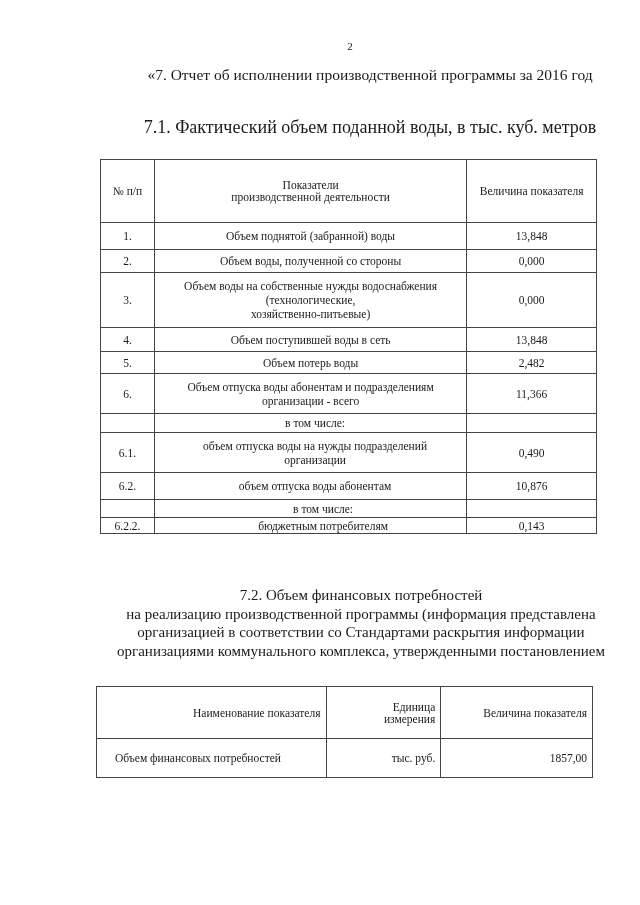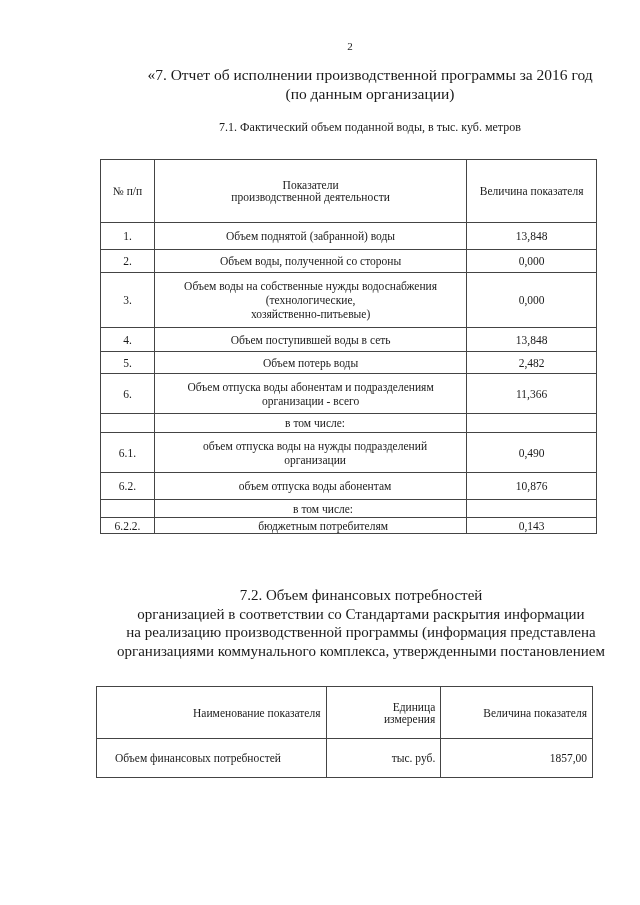--- a/index.html
+++ b/index.html
@@ -2,21 +2,21 @@
 <html><head>
 <meta charset="utf-8">
 <style>
   html, body { margin: 0; padding: 0; background: #ffffff; }
   body { width: 640px; height: 905px; position: relative; overflow: hidden;
          font-family: "Liberation Serif", "DejaVu Serif", serif; color: #1a1a1a; }
   .abs { position: absolute; }
   .center { text-align: center; }
   .page-num { left: 0; width: 700px; top: 40px; font-size: 11px; }
   .h-main { left: 140px; width: 460px; top: 65px; font-size: 15.5px; line-height: 19px; }
-  .h-sub { left: 140px; width: 460px; top: 118px; font-size: 12px; line-height: 19px; }
+  .h-sub { left: 140px; width: 460px; top: 118px; font-size: 18px; line-height: 19px; }
   .h-72 { left: 106px; width: 510px; top: 586px; font-size: 15px; line-height: 18.5px; }
 
   table { border-collapse: collapse; position: absolute; font-size: 11.5px; }
   td, th { border: 1px solid #444; padding: 0 5px; font-weight: normal; vertical-align: middle; }
   th { text-align: center; }
 
   #t1 { left: 100px; top: 159px; width: 497px; }
   #t1 col.c1 { width: 54px; }
   #t1 col.c2 { width: 313px; }
   #t1 col.c3 { width: 130px; }
@@ -33,21 +33,20 @@
   #t2 td { text-align: right; }
   #t2 td.lbl { text-align: left; padding-left: 18px; }
 </style>
 </head>
 <body>
 
 <div class="abs center page-num">2</div>
 
 <div class="abs center h-main">
   <div>«7. Отчет об исполнении производственной программы за 2016 год</div>
-  <div>(по данным организации)</div>
 </div>
 
 <div class="abs center h-sub">7.1. Фактический объем поданной воды, в тыс. куб. метров</div>
 
 <table id="t1">
   <colgroup>
       <col class="c1">
       <col class="c2">
       <col class="c3">
     </colgroup>
@@ -123,22 +122,22 @@
   <tr style="height:16px">
     <td class="num">6.2.2.</td>
     <td class="lbl ind2">бюджетным потребителям</td>
     <td class="val">0,143</td>
   </tr>
 </tbody>
   </table>
 
 <div class="abs center h-72">
   <div>7.2. Объем финансовых потребностей</div>
+  <div>на  реализацию производственной программы (информация представлена</div>
   <div>организацией в соответствии со Стандартами раскрытия информации</div>
-  <div>на  реализацию производственной программы (информация представлена</div>
   <div>организациями коммунального комплекса, утвержденными постановлением</div>
 </div>
 
 <table id="t2">
   <colgroup>
       <col class="c1">
       <col class="c2">
       <col class="c3">
     </colgroup>
   <tbody>

